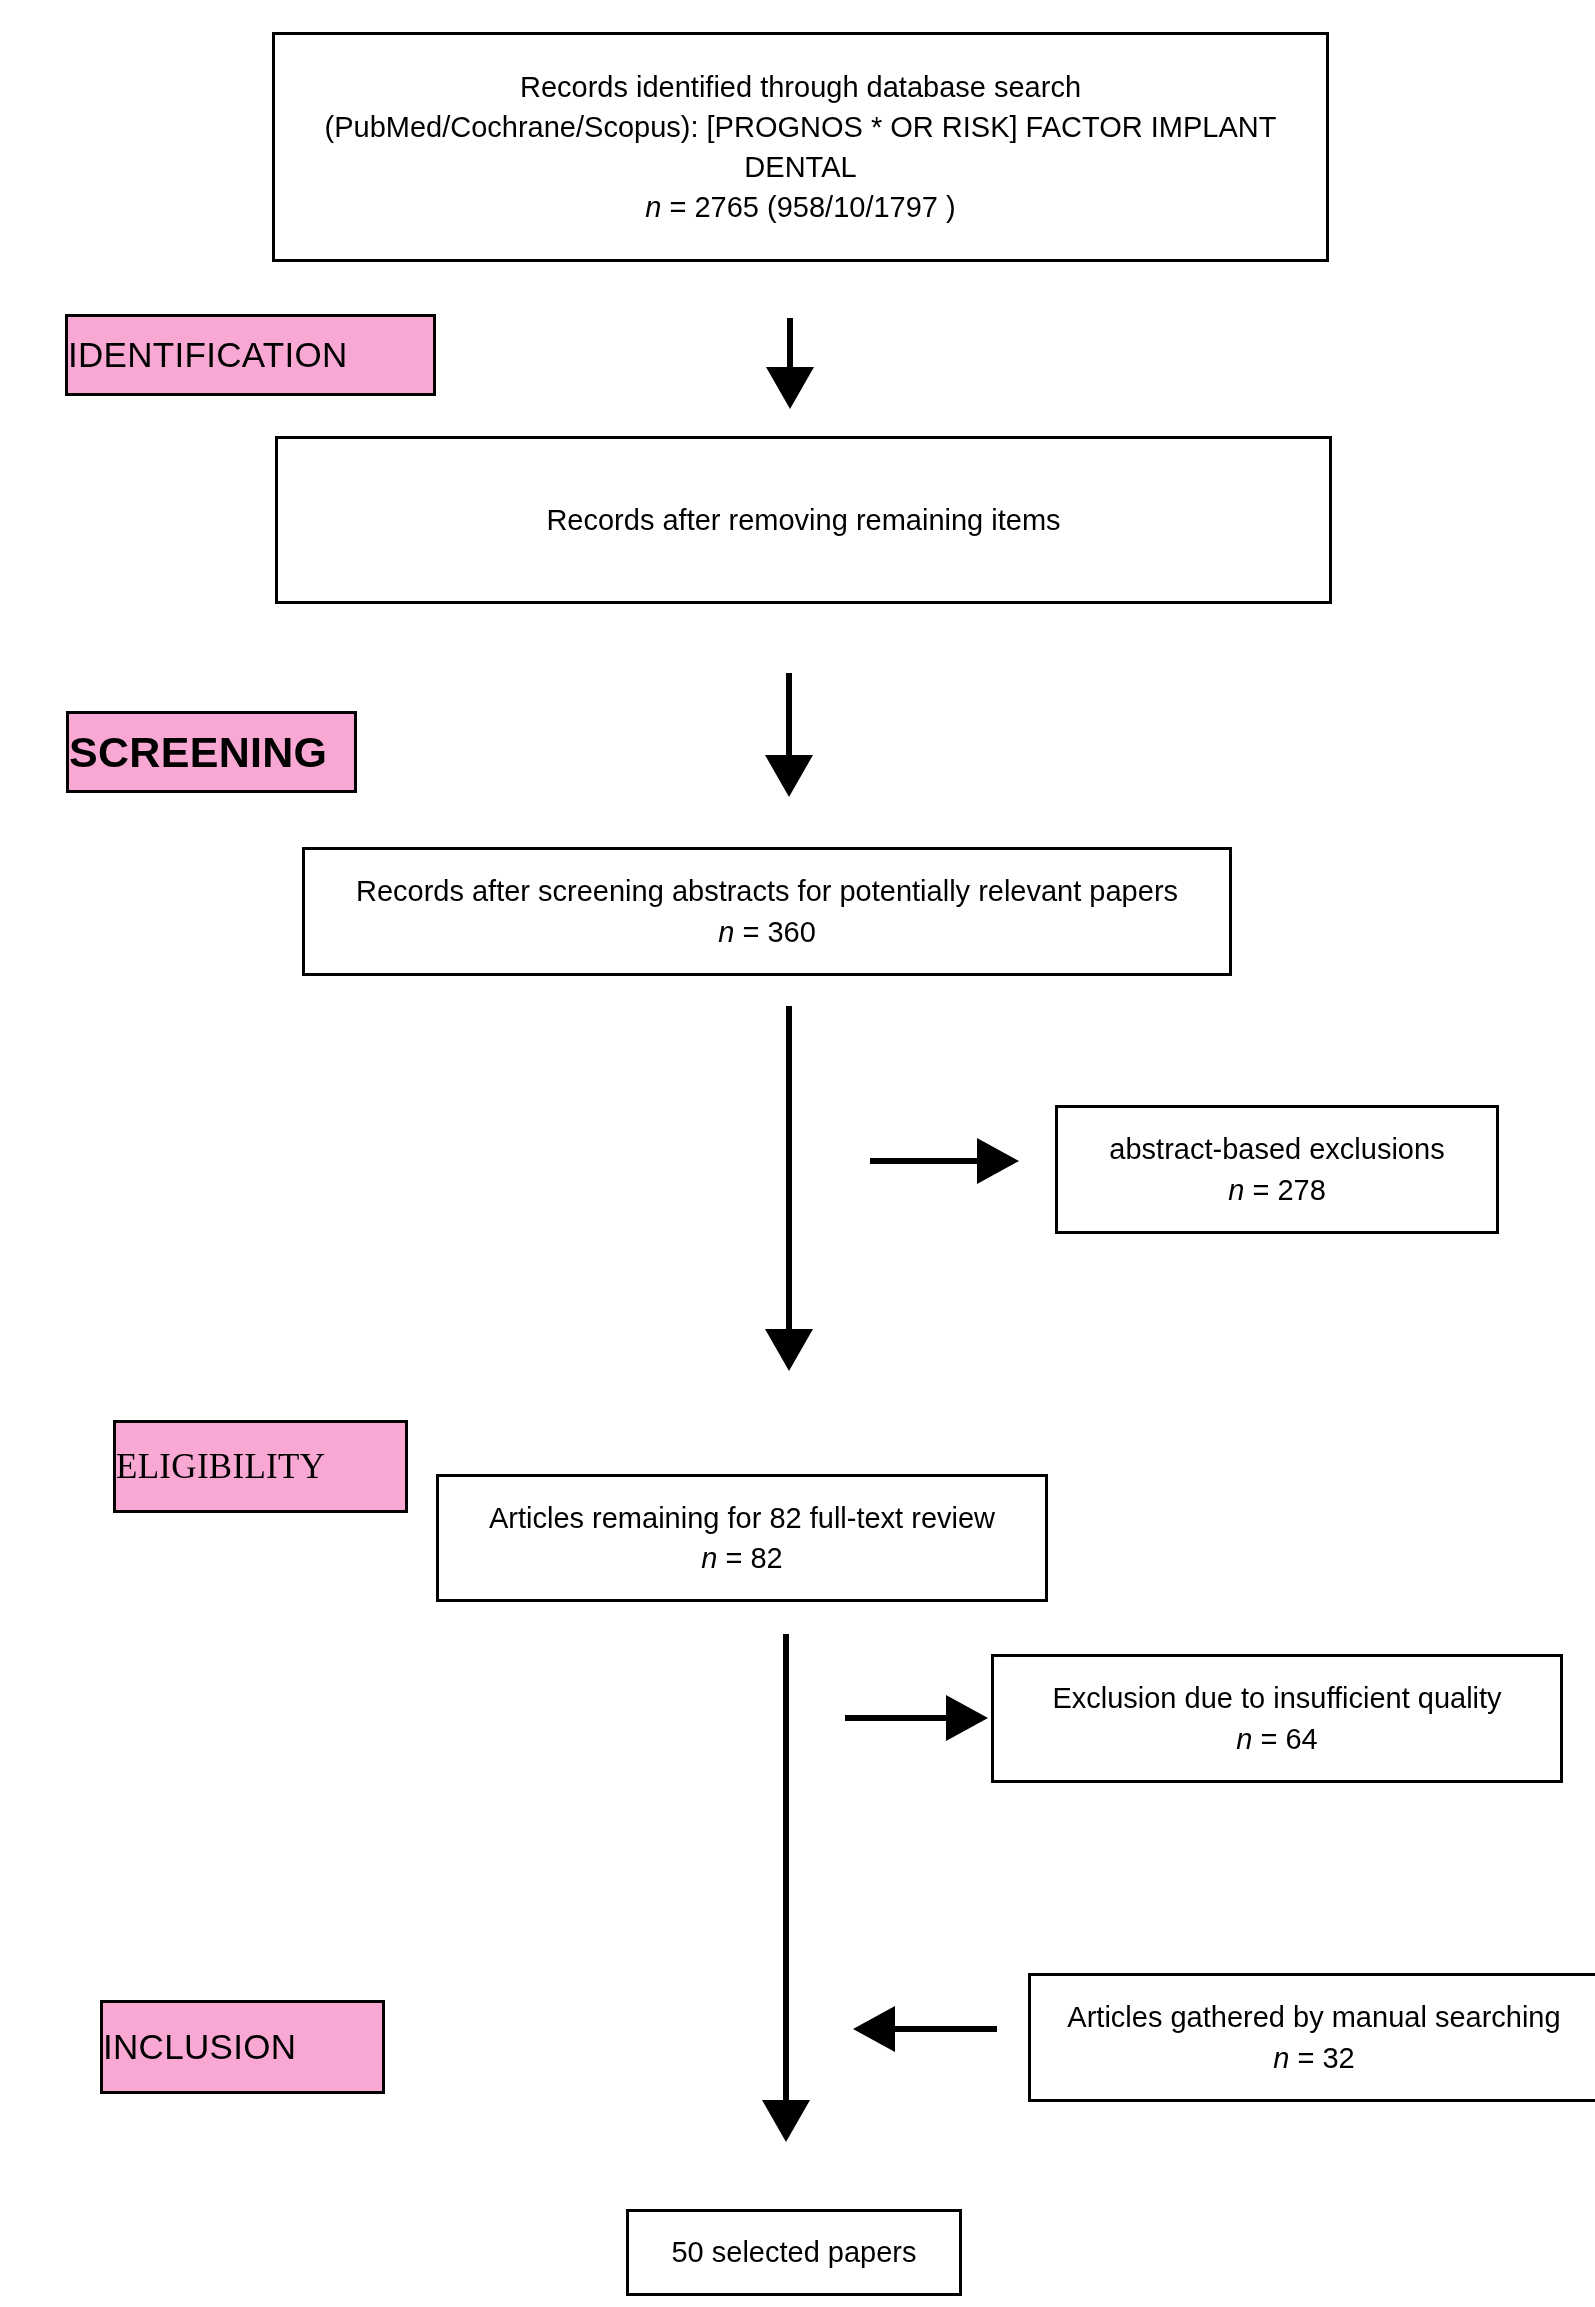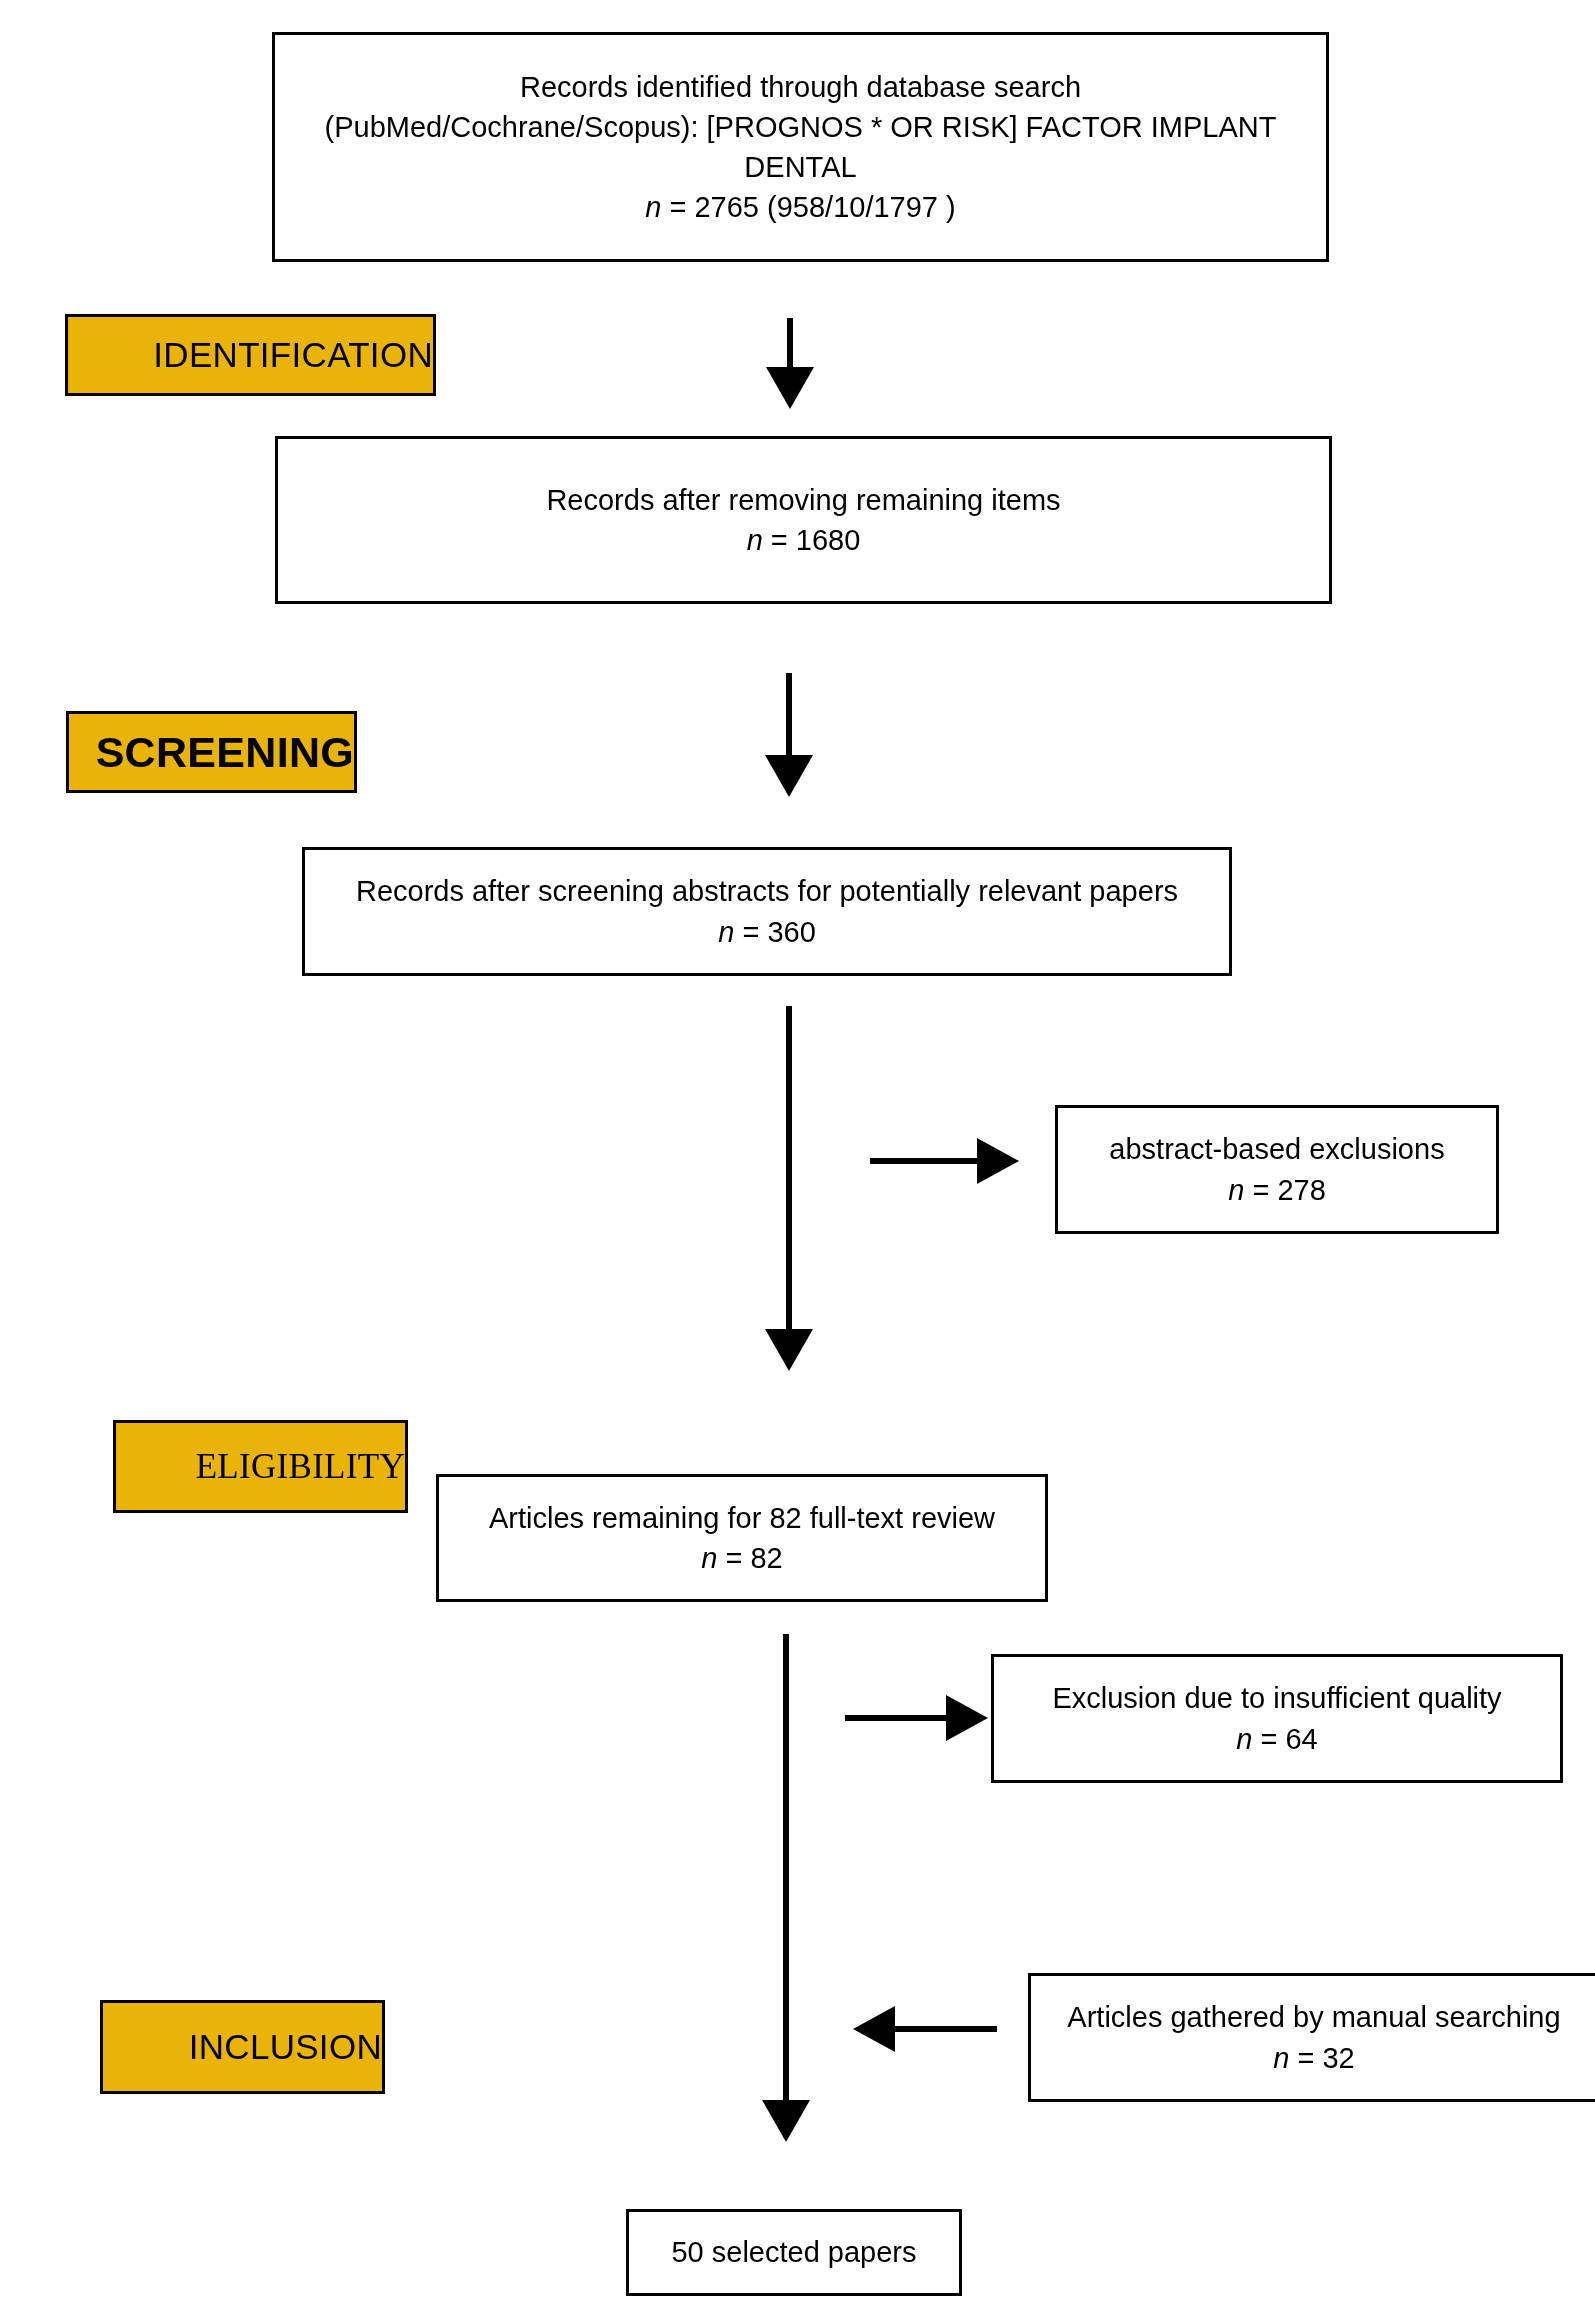--- a/index.html
+++ b/index.html
@@ -33,24 +33,24 @@
   .box .line {
     display: block;
     width: 100%;
     padding: 0 9.4px;
     box-sizing: border-box;
   }
   .stage-label {
     position: absolute;
     box-sizing: border-box;
     border: 3.4px solid #000000;
-    background: #eab308;
+    background: #f9a8d4;
     display: flex;
     align-items: center;
-    justify-content: flex-end;
+    justify-content: flex-start;
     text-align: center;
     letter-spacing: 0.3px;
   }
   .ital-n {
     font-style: italic;
   }
 
   
   .vline {
     position: absolute;
@@ -113,21 +113,20 @@
 
   <div class="vline" style="left:787px; top:318px; width:6px; height:51px;"></div>
   <div class="arrow-down" style="left:766px; top:367px;"></div>
 
   <div class="stage-label" id="label-identification">
     <span>IDENTIFICATION</span>
   </div>
 
   <div class="box" id="box-dedup-records">
     <span class="line">Records  after removing remaining items</span>
-    <span class="line"><span class="ital-n">n</span><span> = 1680</span></span>
   </div>
 
   <div class="vline" style="left:786px; top:673px; width:6px; height:86px;"></div>
   <div class="arrow-down" style="left:765px; top:755px;"></div>
 
   <div class="stage-label" id="label-screening">
     <span>SCREENING</span>
   </div>
 
   <div class="box" id="box-screened-records">

